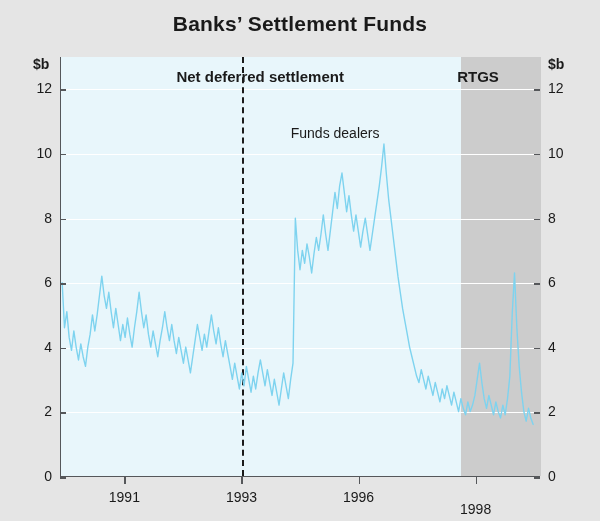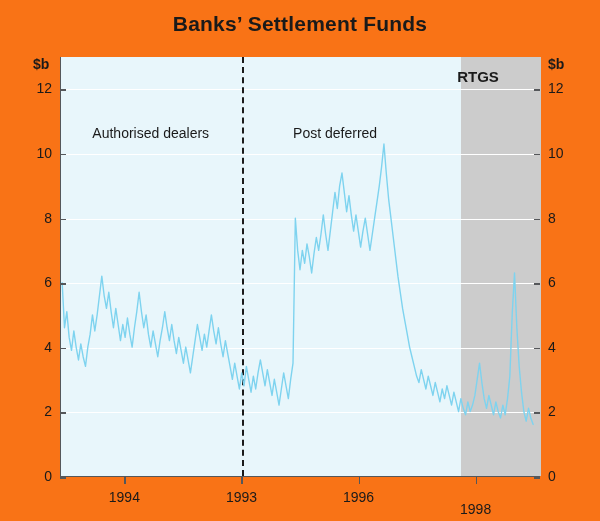--- a/index.html
+++ b/index.html
@@ -10,21 +10,21 @@
   body {
     width: 600px;
     height: 521px;
     font-family: "Liberation Sans", sans-serif;
     overflow: hidden;
   }
   #chart-root {
     position: relative;
     width: 600px;
     height: 521px;
-    background: #f97316;
+    background: #e5e5e5;
   }
   #chart-title {
     position: absolute;
     top: 12px;
     left: 0;
     width: 600px;
     text-align: center;
     font-size: 21px;
     font-weight: bold;
     color: #1a1a1a;
@@ -141,32 +141,32 @@
       <div class="ytick-right-box" style="left: 548px; top: 468px;">0</div>
       <div class="ytick-right-box" style="left: 548px; top: 403.385px;">2</div>
       <div class="ytick-right-box" style="left: 548px; top: 338.769px;">4</div>
       <div class="ytick-right-box" style="left: 548px; top: 274.154px;">6</div>
       <div class="ytick-right-box" style="left: 548px; top: 209.538px;">8</div>
       <div class="ytick-right-box" style="left: 548px; top: 144.923px;">10</div>
       <div class="ytick-right-box" style="left: 548px; top: 80.3077px;">12</div>
     </div>
   <div id="xticks">
       <div class="tickmark" style="width: 1.5px; height: 7px; left: 124.39px; top: 477px;"></div>
-      <div class="xtick-label" style="left: 94.3902px; top: 489px;">1994</div>
+      <div class="xtick-label" style="left: 94.3902px; top: 489px;">1991</div>
       <div class="tickmark" style="width: 1.5px; height: 7px; left: 241.463px; top: 477px;"></div>
       <div class="xtick-label" style="left: 211.463px; top: 489px;">1993</div>
       <div class="tickmark" style="width: 1.5px; height: 7px; left: 358.537px; top: 477px;"></div>
       <div class="xtick-label" style="left: 328.537px; top: 489px;">1996</div>
       <div class="tickmark" style="width: 1.5px; height: 7px; left: 475.61px; top: 477px;"></div>
       <div class="xtick-label" style="left: 445.61px; top: 489px; margin-top: 12px;">1998</div>
     </div>
 
+  <div class="region-label bold" id="lbl-net-deferred" style="left: 260.195px; top: 68px; transform: translateX(-50%);">Net deferred settlement</div>
   <div class="region-label bold" id="lbl-rtgs" style="left: 478px; top: 68px; transform: translateX(-50%);">RTGS</div>
-  <div class="region-label" id="lbl-auth" style="left: 150.732px; top: 125px; transform: translateX(-50%);">Authorised dealers</div>
-  <div class="region-label" id="lbl-post" style="left: 335.122px; top: 125px; transform: translateX(-50%);">Post deferred</div>
+  <div class="region-label" id="lbl-post" style="left: 335.122px; top: 125px; transform: translateX(-50%);">Funds dealers</div>
 
 <div class="tickmark" style="left: 60px; top: 477px;"></div>
     <div class="tickmark" style="left: 534px; top: 477px;"></div>
     <div class="tickmark" style="left: 60px; top: 412.385px;"></div>
     <div class="tickmark" style="left: 534px; top: 412.385px;"></div>
     <div class="tickmark" style="left: 60px; top: 347.769px;"></div>
     <div class="tickmark" style="left: 534px; top: 347.769px;"></div>
     <div class="tickmark" style="left: 60px; top: 283.154px;"></div>
     <div class="tickmark" style="left: 534px; top: 283.154px;"></div>
     <div class="tickmark" style="left: 60px; top: 218.538px;"></div>

